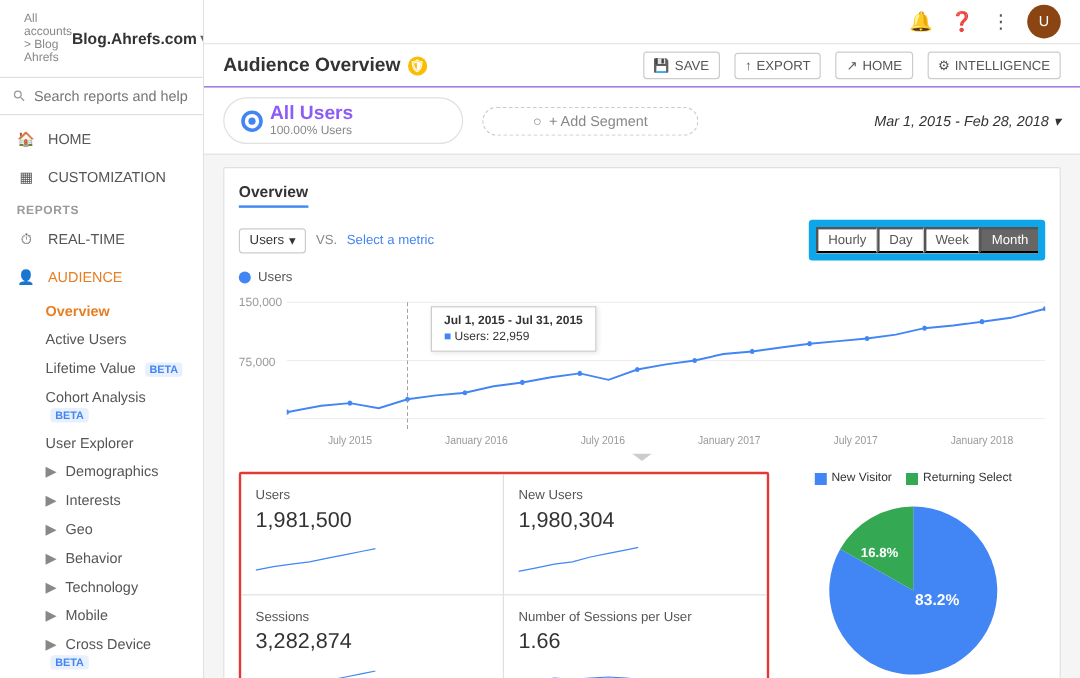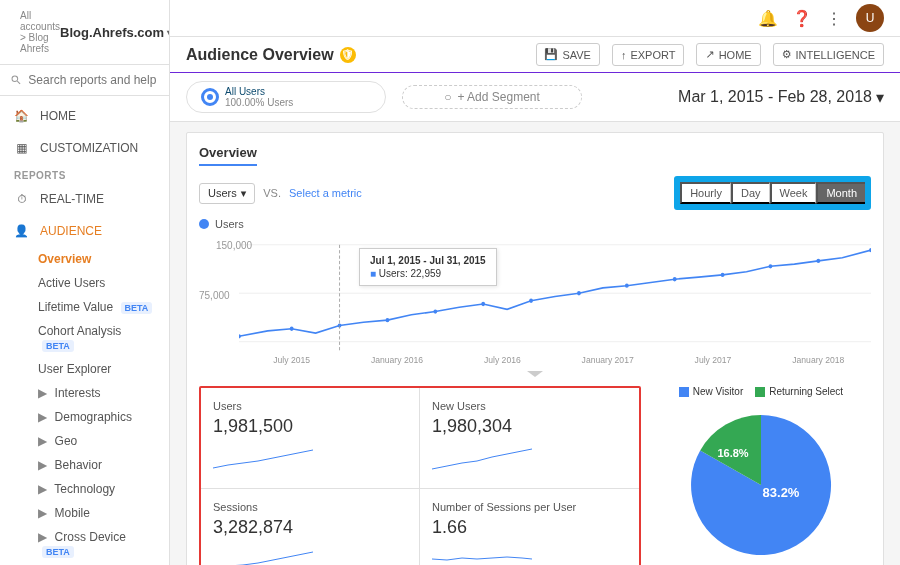--- a/index.html
+++ b/index.html
@@ -203,43 +203,44 @@
       align-items: center;
       justify-content: center;
     }
     .segment-dot-inner {
       width: 6px;
       height: 6px;
       border-radius: 50%;
       background: #4285f4;
     }
     .segment-text { display: flex; flex-direction: column; }
-    .segment-name { font-size: 10px; font-weight: normal; color: #0c4a6e; }
+    .segment-name { font-size: 16px; font-weight: bold; color: #8b5cf6; }
     .segment-sub { font-size: 10px; color: #888; }
     .add-segment {
       display: flex;
       align-items: center;
       gap: 6px;
       border: 1px dashed #ccc;
       border-radius: 20px;
       padding: 4px 14px;
       color: #888;
       font-size: 12px;
       cursor: pointer;
       min-width: 180px;
       justify-content: center;
     }
     .date-range {
       margin-left: auto;
-      font-size: 16px;
+      font-size: 12px;
       color: #333;
       display: flex;
       align-items: center;
       gap: 4px;
       cursor: pointer;
+      font-style: italic;
     }
 
     
     .content-area {
       flex: 1;
       overflow-y: auto;
       padding: 10px 16px;
       background: #f5f5f5;
     }
     .overview-section {
@@ -439,25 +440,25 @@
     </div>
     <div class="sub-item">
       <span>Cohort Analysis</span>
       <span class="badge badge-beta">BETA</span>
     </div>
     <div class="sub-item">
       <span>User Explorer</span>
     </div>
     <div class="sub-item">
       <span style="color:#888;margin-right:4px;">▶</span>
+      <span>Demographics</span>
+    </div>
+    <div class="sub-item">
+      <span style="color:#888;margin-right:4px;">▶</span>
       <span>Interests</span>
-    </div>
-    <div class="sub-item">
-      <span style="color:#888;margin-right:4px;">▶</span>
-      <span>Demographics</span>
     </div>
     <div class="sub-item">
       <span style="color:#888;margin-right:4px;">▶</span>
       <span>Geo</span>
     </div>
     <div class="sub-item">
       <span style="color:#888;margin-right:4px;">▶</span>
       <span>Behavior</span>
     </div>
     <div class="sub-item">
@@ -553,21 +554,21 @@
         </div>
       </div>
 
       
       <div class="chart-area">
         <div class="chart-legend">
           <div class="legend-dot" style="background:#4285f4;width:10px;height:10px;border-radius:50%;"></div>
           <span class="legend-label">Users</span>
         </div>
         
-        <div style="position:absolute;left:0;top:22px;font-size:10px;color:#999;margin-left:17px;">150,000</div>
+        <div style="position:absolute;left:0;top:22px;font-size:10px;color:#999;">150,000</div>
         <div style="position:absolute;left:0;top:72px;font-size:10px;color:#999;">75,000</div>
         <svg class="chart-svg" viewBox="0 0 660 130" preserveAspectRatio="none" style="margin-left:40px;width:calc(100% - 40px);">
 
           <line x1="0" y1="10" x2="660" y2="10" stroke="#e0e0e0" stroke-width="0.5"></line>
           <line x1="0" y1="55" x2="660" y2="55" stroke="#e0e0e0" stroke-width="0.5"></line>
           <line x1="0" y1="100" x2="660" y2="100" stroke="#e0e0e0" stroke-width="0.5"></line>
 
           <polyline fill="none" stroke="#4285f4" stroke-width="1.5" points="0,95 30,90 55,88 80,92 105,85 130,82 155,80 180,75 205,72 230,68 255,65 280,70 305,62 330,58 355,55 380,50 405,48 430,45 455,42 480,40 505,38 530,35 555,30 580,28 605,25 630,22 660,15"></polyline>
 
           <circle cx="0" cy="95" r="2" fill="#4285f4"></circle>

